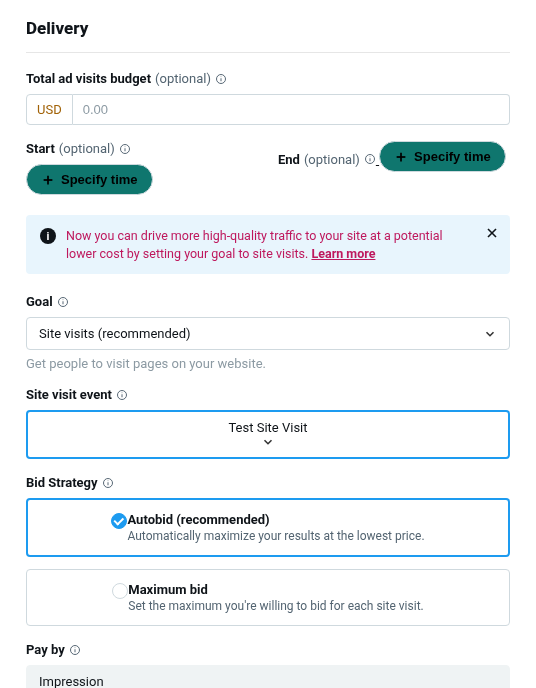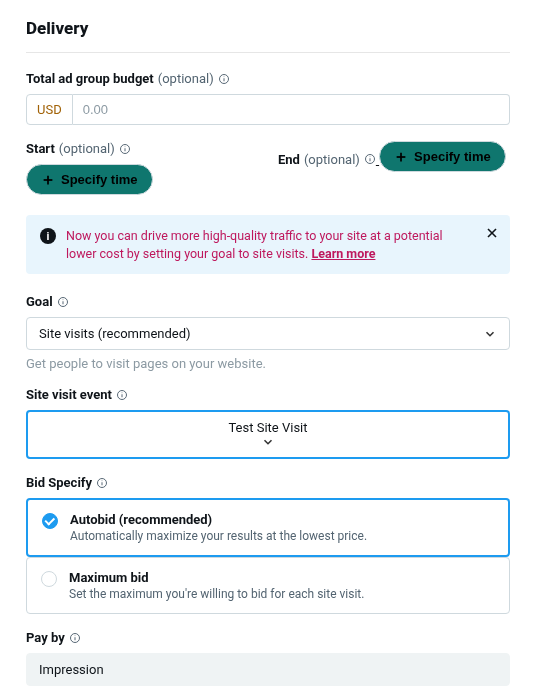--- a/index.html
+++ b/index.html
@@ -147,22 +147,24 @@
     color: #8c9aa3;
     margin-top: 6px;
   }
 
   .radio-card {
     border: 1px solid #cfd9de;
     border-radius: 4px;
     padding: 12px 14px;
     display: flex;
     align-items: flex-start;
-    gap: 12px;
-    cursor: pointer;
+    gap: 0;
+    margin-bottom: 12px;
+    cursor: pointer;
+    justify-content: center;
   }
   .radio-card.selected {
     border: 2px solid #1d9bf0;
   }
   .radio-bullet {
     width: 16px; height: 16px;
     border-radius: 50%;
     border: 1px solid #cfd9de;
     background: #fff;
     flex-shrink: 0;
@@ -193,21 +195,21 @@
   }
 </style>
 </head>
 <body>
 
 <h1>Delivery</h1>
 <hr class="hr">
 
 <div class="field-row">
   <div class="label">
-    <span>Total ad group budget</span>
+    <span>Total ad visits budget</span>
     <span class="optional">(optional)</span>
     <span class="info-icon">
       <svg viewBox="0 0 16 16" fill="none" stroke="currentColor" stroke-width="1.3">
           <circle cx="8" cy="8" r="6"></circle>
           <line x1="8" y1="7" x2="8" y2="11"></line>
           <circle cx="8" cy="5" r="0.6" fill="currentColor" stroke="none"></circle>
         </svg>
     </span>
   </div>
   <div class="input-join">
@@ -315,21 +317,21 @@
     <span class="chev">
       <svg viewBox="0 0 16 16" fill="none" stroke="currentColor" stroke-width="1.8">
           <polyline points="4,6 8,10 12,6"></polyline>
         </svg>
     </span>
   </div>
 </div>
 
 <div class="field-row">
   <div class="label">
-    <span>Bid Specify</span>
+    <span>Bid Strategy</span>
     <span class="info-icon">
       <svg viewBox="0 0 16 16" fill="none" stroke="currentColor" stroke-width="1.3">
           <circle cx="8" cy="8" r="6"></circle>
           <line x1="8" y1="7" x2="8" y2="11"></line>
           <circle cx="8" cy="5" r="0.6" fill="currentColor" stroke="none"></circle>
         </svg>
     </span>
   </div>
   <div class="radio-card selected">
     <span class="radio-bullet"></span>

